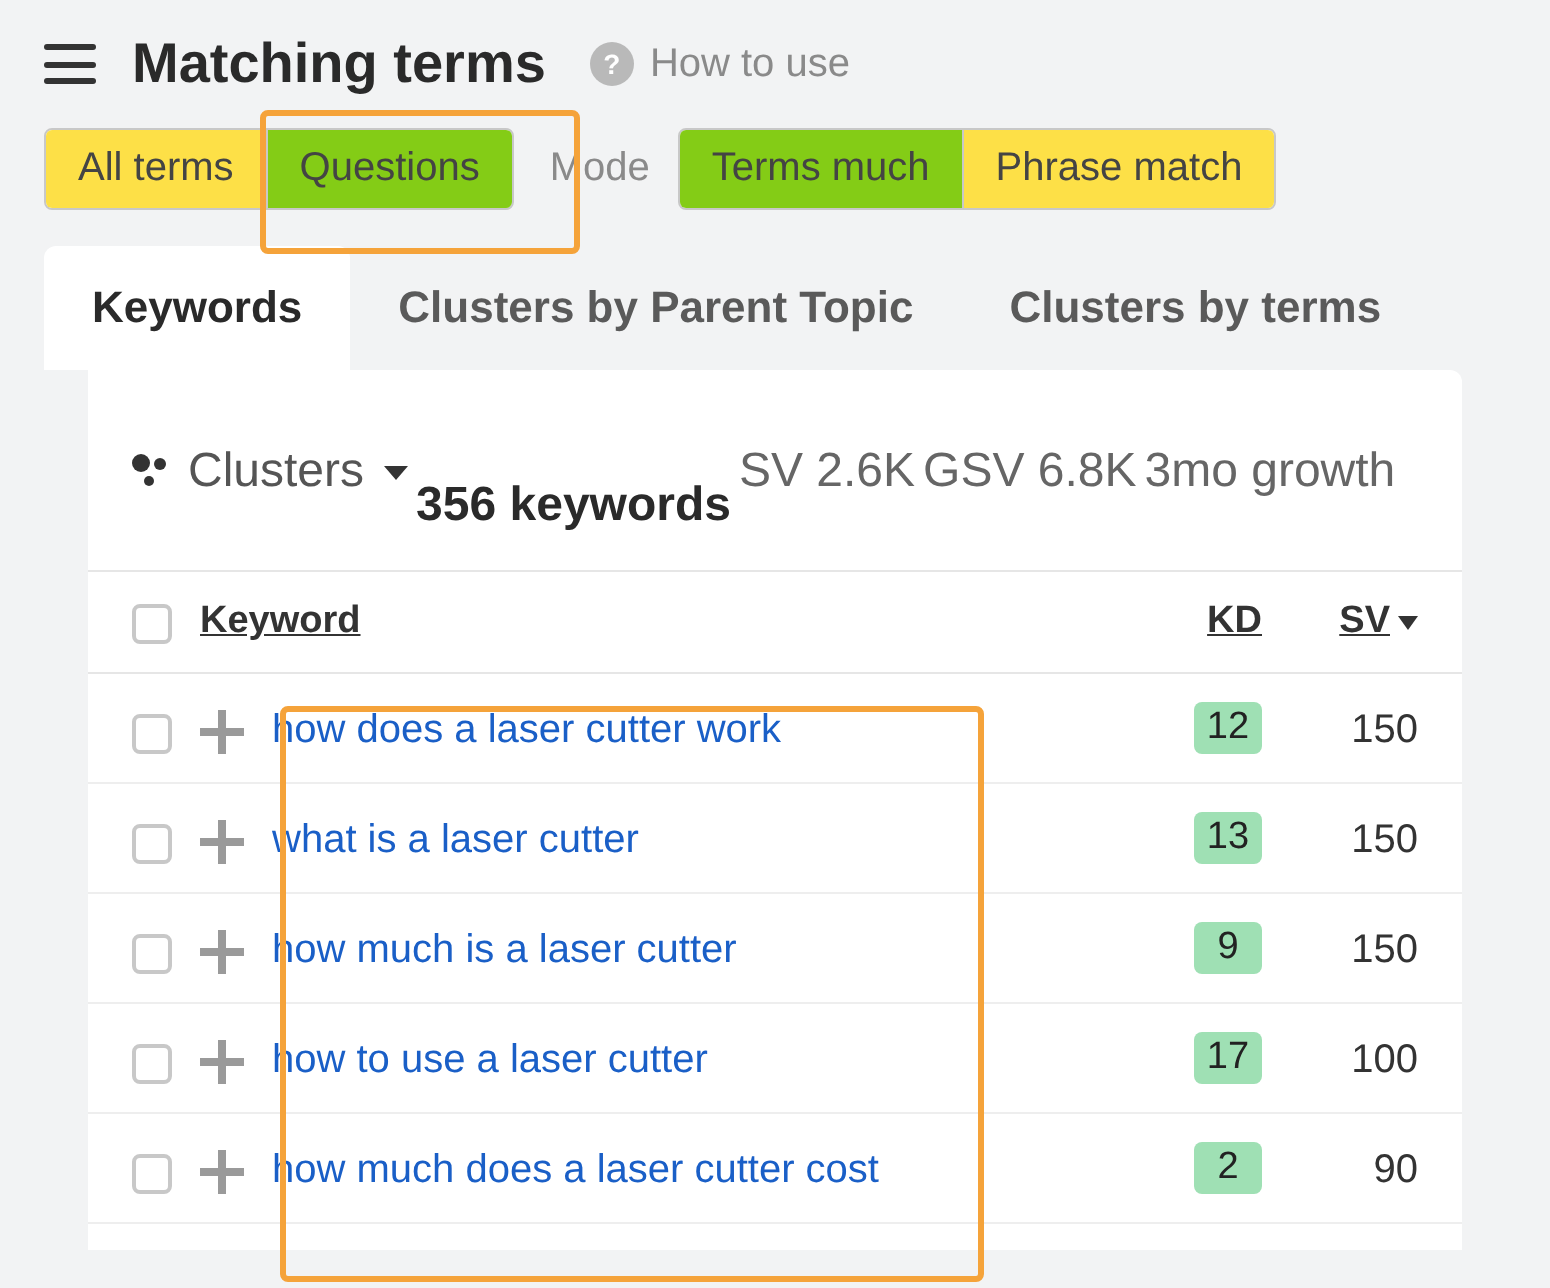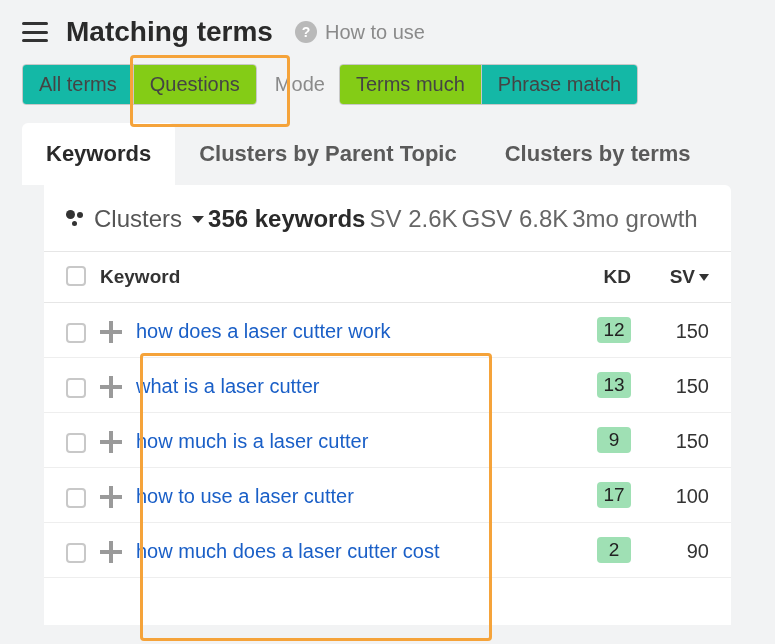--- a/index.html
+++ b/index.html
@@ -43,21 +43,21 @@
   }
   .howto-text { font-size: 20px; color: #8a8a8a; }
 
   
   .filter-row {
     display: flex; align-items: center; gap: 0;
     padding: 8px 22px 18px 22px;
   }
   .seg-group { display: flex; border: 1px solid #c8c8c8; border-radius: 4px; overflow: hidden; background:#fff;}
   .seg-btn {
-    padding: 8px 16px; font-size: 20px; color: #444; background: #14b8a6;
+    padding: 8px 16px; font-size: 20px; color: #444; background: #fde047;
     cursor: pointer; border: none;
   }
   .seg-btn + .seg-btn { border-left: 1px solid #c8c8c8; }
   .seg-btn.active { background: #84cc16; }
   .mode-label { color: #8a8a8a; font-size: 20px; margin: 0 14px 0 18px; }
   .highlight-box {
     position: absolute;
     border: 3px solid #f5a33a;
     border-radius: 4px;
     pointer-events: none;
@@ -101,29 +101,29 @@
   }
   .clusters-icon .dot { position: absolute; border-radius: 50%; background: #333; }
   .clusters-icon .d1 { width: 9px; height: 9px; left: 0; top: 0;}
   .clusters-icon .d2 { width: 6px; height: 6px; left: 11px; top: 2px;}
   .clusters-icon .d3 { width: 5px; height: 5px; left: 6px; top: 11px;}
   .caret {
     display:inline-block; width:0; height:0;
     border-left:6px solid transparent; border-right:6px solid transparent;
     border-top:7px solid #333;
   }
-  .kw-count { font-weight: 700; color:#2a2a2a; }
+  .kw-count { font-weight: 700; color:#2a2a2a;margin-top:34px; }
   .stat { color:#666; }
 
   
   .thead {
-    display: flex; align-items: flex-start;
+    display: flex; align-items: flex-end;
     padding: 14px 22px;
     border-bottom: 1px solid #e6e6e6;
-    font-weight: 700; font-size: 19px; color: #333;
+    font-weight: 700; font-size: 19px; color: #333; text-decoration: underline;
   }
   .col-check { width: 34px; display:flex; align-items:center;}
   .col-plus { width: 36px; }
   .col-kw { flex: 1; }
   .col-kd { width: 70px; text-align: right; }
   .col-sv { width: 78px; text-align: right; display:flex; justify-content:flex-end; align-items:center; gap:4px;}
   .sort-caret {
     display:inline-block; width:0; height:0;
     border-left:5px solid transparent; border-right:5px solid transparent;
     border-top:7px solid #333;

